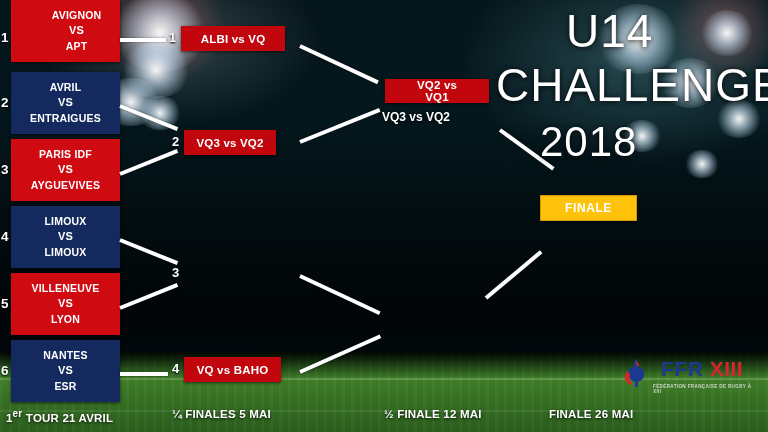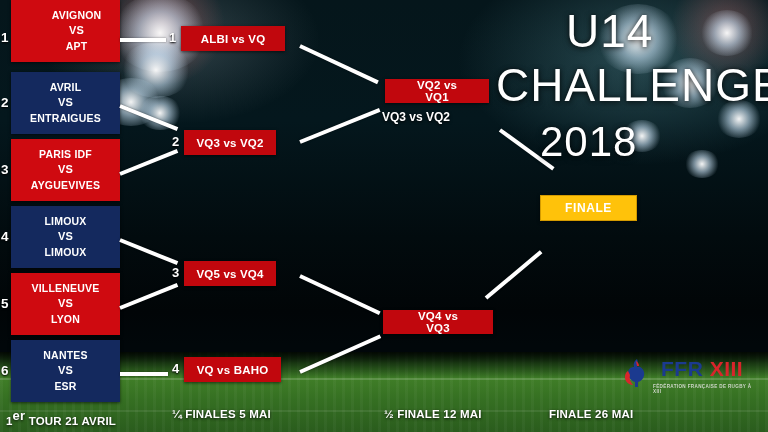--- a/index.html
+++ b/index.html
@@ -68,21 +68,21 @@
   
   .title{ position:absolute; color:#fff; font-weight:normal; letter-spacing:1px;
           text-shadow:0 0 4px rgba(0,0,0,.55), 0 2px 6px rgba(0,0,0,.5); }
   .t-u14{ top:4px; left:566px; font-size:46px; }
   .t-chal{ top:58px; left:496px; font-size:46px; }
   .t-2018{ top:118px; left:540px; font-size:42px; }
 
   
   .foot{ position:absolute; top:408px; color:#fff; font-size:11.5px; font-weight:bold;
          letter-spacing:.2px; text-shadow:0 1px 3px rgba(0,0,0,.85); }
-  .foot sup{ font-size:13px; vertical-align:super; }
+  .foot sup{ font-size:10px; vertical-align:super; }
 
   
   .logo{ position:absolute; left:622px; top:358px; width:136px; height:40px;
          display:flex; align-items:flex-start; gap:13px; }
   .logo .rooster{ width:26px; height:30px; flex:0 0 auto; }
   .logo .word{ font-size:21px; font-weight:bold; letter-spacing:.5px; line-height:1; }
   .logo .ffr{ color:#1b3a8f; }
   .logo .xiii{ color:#D8252B; }
   .logo .sub{ position:absolute; left:31px; top:26px; font-size:4.6px; color:#cfd7c9;
               letter-spacing:.35px; font-weight:bold; }
@@ -159,42 +159,36 @@
   <div class="box qf" style="left:181px; top:26px; width:104px;">
     <span>ALBI vs VQ</span>
   </div>
 
   <div class="qf-num" style="left:172px; top:134px;">2</div>
   <div class="box qf" style="left:184px; top:130px; width:92px;">
     <span>VQ3 vs VQ2</span>
   </div>
 
   <div class="qf-num" style="left:172px; top:265px;">3</div>
-  <div class="box qf" style="left:184px; top:261px; width:92px;">
-    <span>VQ5 vs VQ4</span>
-  </div>
 
   <div class="qf-num" style="left:172px; top:361px;">4</div>
   <div class="box qf" style="left:184px; top:357px; width:97px;align-items:center;">
     <span>VQ vs BAHO</span>
   </div>
 
   <div class="ln" style="left:300px; top:44px;  width:86px; transform:rotate(25deg);"></div>
   <div class="ln" style="left:300px; top:140px; width:86px; transform:rotate(-22deg);"></div>
   <div class="ln" style="left:300px; top:274px; width:88px; transform:rotate(25deg);"></div>
   <div class="ln" style="left:300px; top:370px; width:88px; transform:rotate(-24deg);"></div>
 
   <div class="box sf" style="left:385px; top:79px; width:104px;">
     <span>VQ2 vs VQ1</span>
   </div>
   <div class="sf-plain" style="left:382px; top:110px;">VQ3 vs VQ2</div>
 
-  <div class="box sf" style="left:383px; top:310px; width:110px;">
-    <span>VQ4 vs VQ3</span>
-  </div>
 
   <div class="ln" style="left:500px; top:128px; width:66px; transform:rotate(36deg);"></div>
   <div class="ln" style="left:486px; top:296px; width:72px; transform:rotate(-40deg);"></div>
 
   <div class="box finale">
     <span>FINALE</span>
   </div>
 
   <div class="title t-u14">U14</div>
   <div class="title t-chal">CHALLENGE</div>

